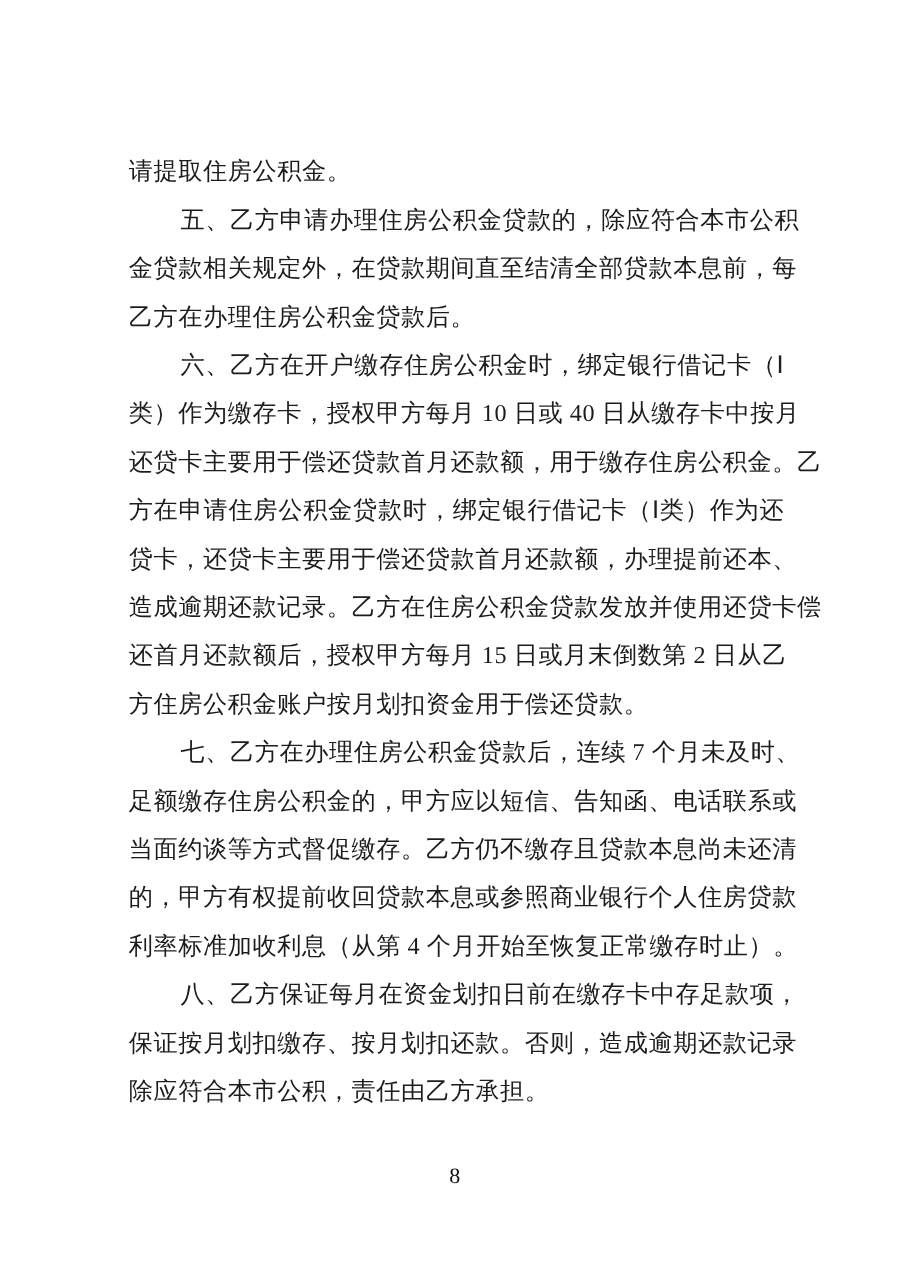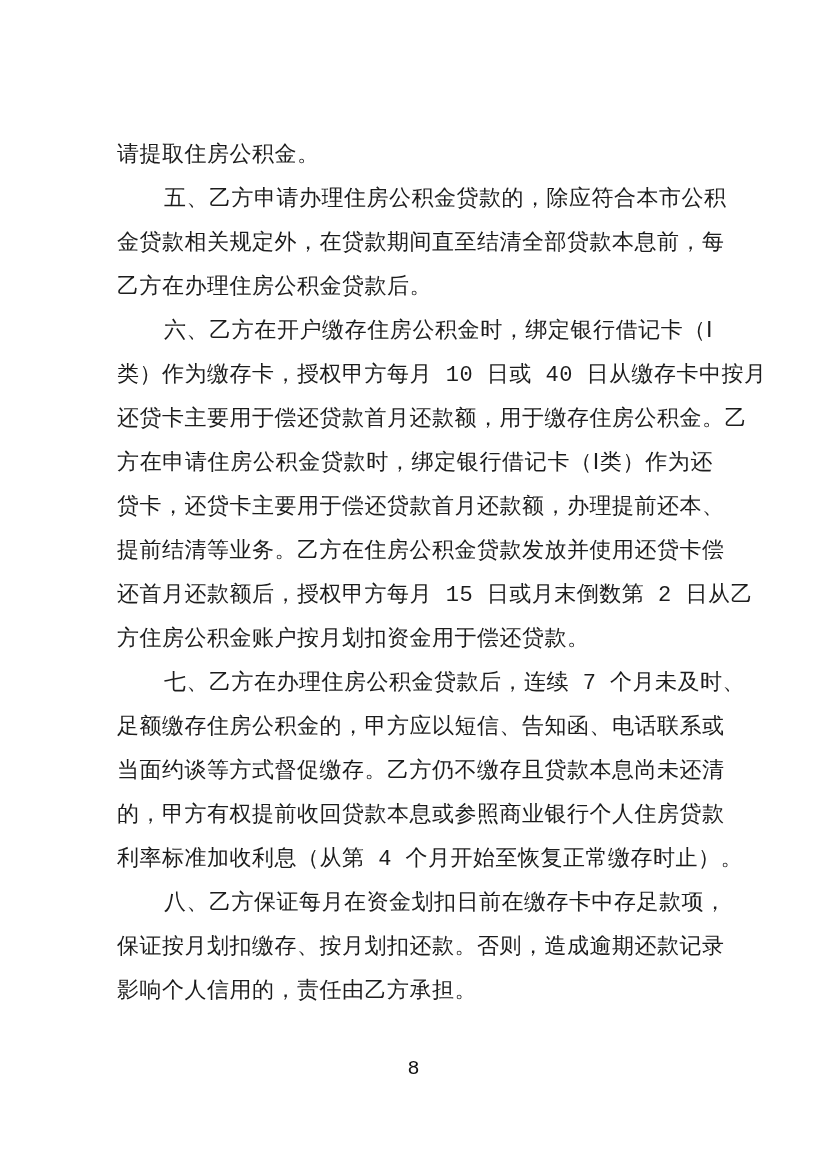--- a/index.html
+++ b/index.html
@@ -6,21 +6,21 @@
     margin: 0;
     padding: 0;
     background: #ffffff;
   }
   .page {
     position: relative;
     width: 827px;
     height: 1169px;
     background: #ffffff;
     overflow: hidden;
-    font-family: Liberation Mono, monospace;
+    font-family: Liberation Serif, serif;
     color: #1c1c1c;
   }
   .text-block {
     position: absolute;
     left: 117px;
     top: 134px;
     width: 596px;
   }
   .line {
     font-size: 22px;
@@ -57,26 +57,26 @@
   <div class="text-block">
       <div class="line last">请提取住房公积金。</div>
       <div class="line indent">五、乙方申请办理住房公积金贷款的，除应符合本市公积</div>
       <div class="line">金贷款相关规定外，在贷款期间直至结清全部贷款本息前，每</div>
       <div class="line last">乙方在办理住房公积金贷款后。</div>
       <div class="line indent">六、乙方在开户缴存住房公积金时，绑定银行借记卡（Ⅰ</div>
       <div class="line">类）作为缴存卡，授权甲方每月 10 日或 40 日从缴存卡中按月</div>
       <div class="line">还贷卡主要用于偿还贷款首月还款额，用于缴存住房公积金。乙</div>
       <div class="line">方在申请住房公积金贷款时，绑定银行借记卡（Ⅰ类）作为还</div>
       <div class="line">贷卡，还贷卡主要用于偿还贷款首月还款额，办理提前还本、</div>
-      <div class="line">提前结清等业务。乙方在住房公积金贷款发放并使用还贷卡偿</div>
+      <div class="line">造成逾期还款记录。乙方在住房公积金贷款发放并使用还贷卡偿</div>
       <div class="line">还首月还款额后，授权甲方每月 15 日或月末倒数第 2 日从乙</div>
       <div class="line last">方住房公积金账户按月划扣资金用于偿还贷款。</div>
       <div class="line indent">七、乙方在办理住房公积金贷款后，连续 7 个月未及时、</div>
       <div class="line">足额缴存住房公积金的，甲方应以短信、告知函、电话联系或</div>
       <div class="line">当面约谈等方式督促缴存。乙方仍不缴存且贷款本息尚未还清</div>
       <div class="line">的，甲方有权提前收回贷款本息或参照商业银行个人住房贷款</div>
       <div class="line last">利率标准加收利息（从第 4 个月开始至恢复正常缴存时止）。</div>
       <div class="line indent">八、乙方保证每月在资金划扣日前在缴存卡中存足款项，</div>
       <div class="line">保证按月划扣缴存、按月划扣还款。否则，造成逾期还款记录</div>
-      <div class="line last">影响个人信用的，责任由乙方承担。</div>
+      <div class="line last">除应符合本市公积，责任由乙方承担。</div>
     </div>
   <div class="page-number">8</div>
 </div>
 
 </body></html>

